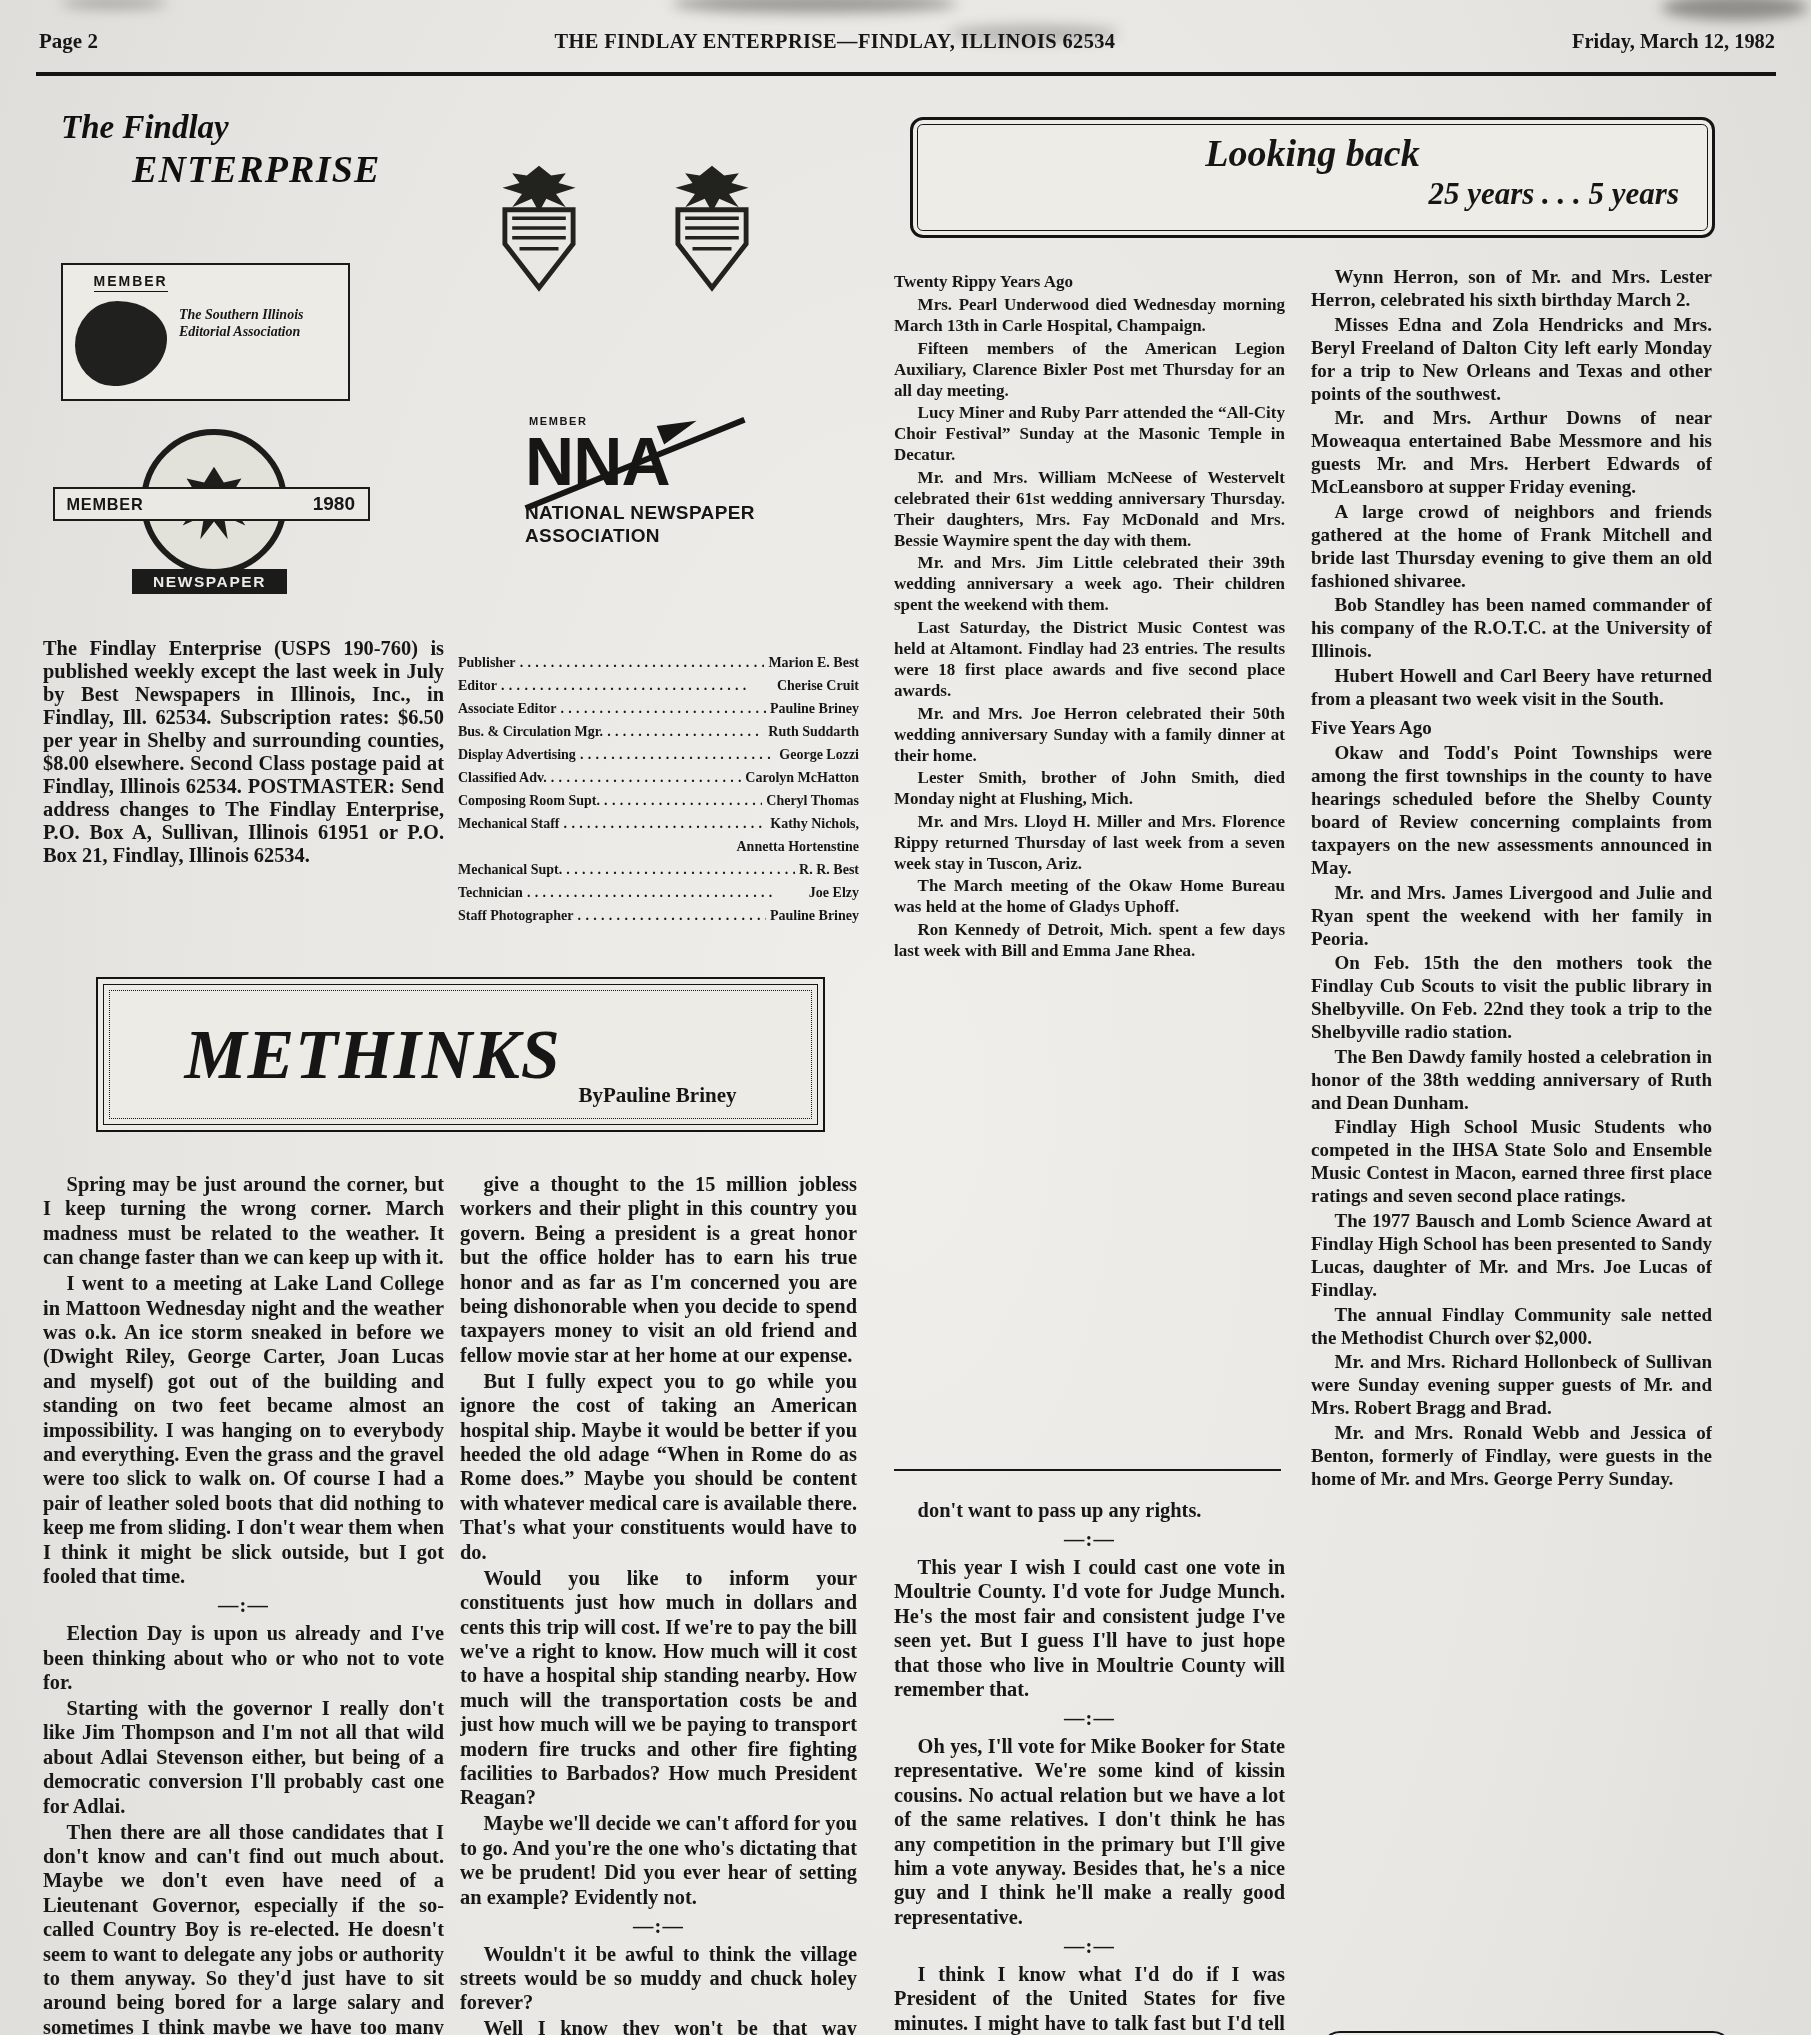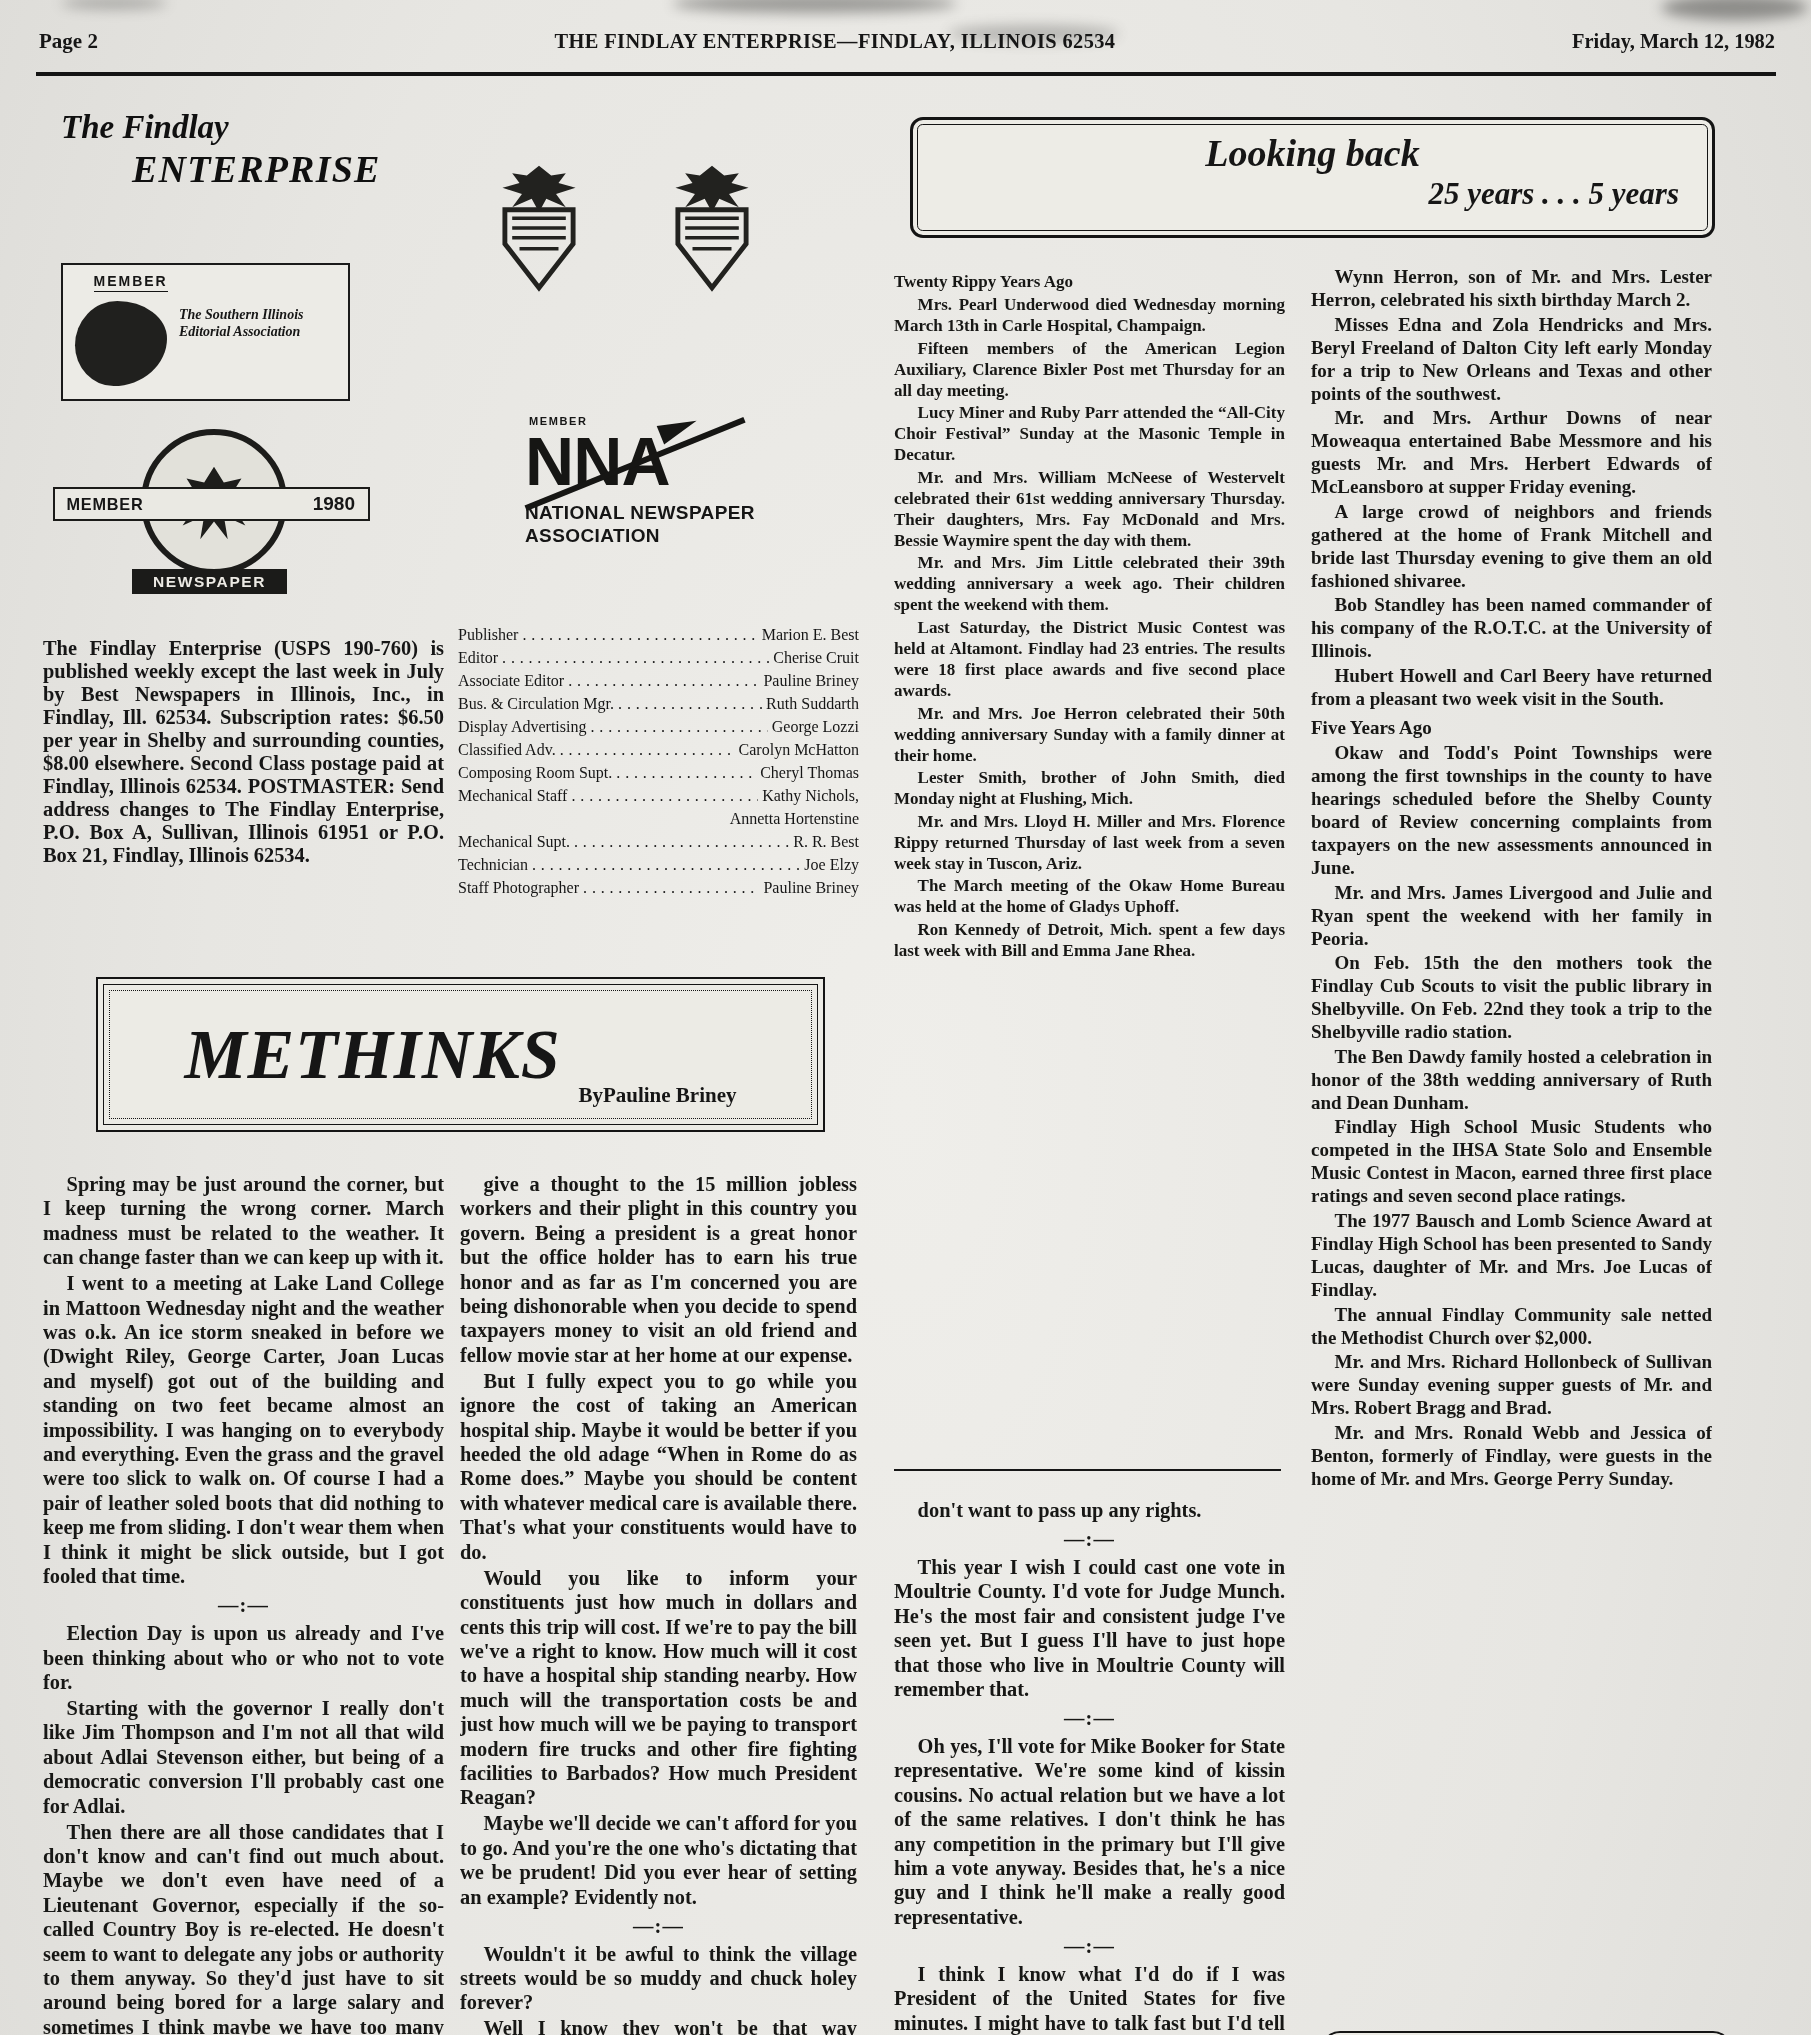--- a/index.html
+++ b/index.html
@@ -36,21 +36,21 @@
   .crest{position:absolute;width:122px;height:134px;}
   .crest svg{width:100%;height:100%;}
   
   .nna{position:absolute;left:525px;top:415px;width:285px;}
   .nna-member{font-family:"Liberation Sans",sans-serif;font-weight:bold;font-size:11px;letter-spacing:1.6px;margin-left:4.1px;}
   .nna-letters{position:relative;display:inline-block;font-family:"Liberation Sans",sans-serif;font-weight:bold;font-size:68px;line-height:68px;letter-spacing:-0.8px;color:#161614;}
   .nna-slash{position:absolute;left:-8.1px;top:34px;width:236px;height:5.7px;background:#161614;transform:rotate(-22deg);}
   .nna-flag{position:absolute;right:-28.5px;top:-9px;width:0;height:0;border-left:39px solid #161614;border-top:10.6px solid transparent;border-bottom:10.6px solid transparent;transform:rotate(-22deg);}
   .nna-name{font-family:"Liberation Sans",sans-serif;font-weight:bold;font-size:19px;line-height:23px;letter-spacing:0.4px;margin-top:5.7px;}
   
-  .staffbox{position:absolute;left:458px;top:623px;width:401px;font-size:16px;font-weight:normal;}
+  .staffbox{position:absolute;left:458px;top:651px;width:401px;font-size:14px;font-weight:bold;}
   .staff-row{display:flex;align-items:baseline;line-height:23px;white-space:nowrap;}
   .staff-row .role{flex:none;}
   .staff-row .dots{flex:1 1 auto;overflow:hidden;margin:0 4.1px;}
   .staff-row .dots::after{content:". . . . . . . . . . . . . . . . . . . . . . . . . . . . . . . .";letter-spacing:0.4px;}
   .staff-row .name{flex:none;}
   .staff-row.cont{justify-content:flex-end;}
   
   .lookback{position:absolute;left:910px;top:117px;width:799px;height:115px;border:3.3px solid #141414;border-radius:13px;background:#edece6;}
   .lookback::after{content:"";position:absolute;inset:4.1px;border:1.2px solid #141414;border-radius:5.7px;pointer-events:none;}
   .lb-title{font-style:italic;font-weight:bold;font-size:38px;text-align:center;margin-top:10.6px;}
@@ -230,21 +230,21 @@
       <p class="para">Ron Kennedy of Detroit, Mich. spent a few days last week with Bill and Emma Jane Rhea.</p>
     </div>
   <div class="textcol col-lb2">
       <p class="para">Wynn Herron, son of Mr. and Mrs. Lester Herron, celebrated his sixth birthday March 2.</p>
       <p class="para">Misses Edna and Zola Hendricks and Mrs. Beryl Freeland of Dalton City left early Monday for a trip to New Orleans and Texas and other points of the southwest.</p>
       <p class="para">Mr. and Mrs. Arthur Downs of near Moweaqua entertained Babe Messmore and his guests Mr. and Mrs. Herbert Edwards of McLeansboro at supper Friday evening.</p>
       <p class="para">A large crowd of neighbors and friends gathered at the home of Frank Mitchell and bride last Thursday evening to give them an old fashioned shivaree.</p>
       <p class="para">Bob Standley has been named commander of his company of the R.O.T.C. at the University of Illinois.</p>
       <p class="para">Hubert Howell and Carl Beery have returned from a pleasant two week visit in the South.</p>
       <p class="subhead">Five Years Ago</p>
-      <p class="para">Okaw and Todd's Point Townships were among the first townships in the county to have hearings scheduled before the Shelby County board of Review concerning complaints from taxpayers on the new assessments announced in June.</p>
+      <p class="para">Okaw and Todd's Point Townships were among the first townships in the county to have hearings scheduled before the Shelby County board of Review concerning complaints from taxpayers on the new assessments announced in May.</p>
       <p class="para">Mr. and Mrs. James Livergood and Julie and Ryan spent the weekend with her family in Peoria.</p>
       <p class="para">On Feb. 15th the den mothers took the Findlay Cub Scouts to visit the public library in Shelbyville. On Feb. 22nd they took a trip to the Shelbyville radio station.</p>
       <p class="para">The Ben Dawdy family hosted a celebration in honor of the 38th wedding anniversary of Ruth and Dean Dunham.</p>
       <p class="para">Findlay High School Music Students who competed in the IHSA State Solo and Ensemble Music Contest in Macon, earned three first place ratings and seven second place ratings.</p>
       <p class="para">The 1977 Bausch and Lomb Science Award at Findlay High School has been presented to Sandy Lucas, daughter of Mr. and Mrs. Joe Lucas of Findlay.</p>
       <p class="para">The annual Findlay Community sale netted the Methodist Church over $2,000.</p>
       <p class="para">Mr. and Mrs. Richard Hollonbeck of Sullivan were Sunday evening supper guests of Mr. and Mrs. Robert Bragg and Brad.</p>
       <p class="para">Mr. and Mrs. Ronald Webb and Jessica of Benton, formerly of Findlay, were guests in the home of Mr. and Mrs. George Perry Sunday.</p>
     </div>
 

